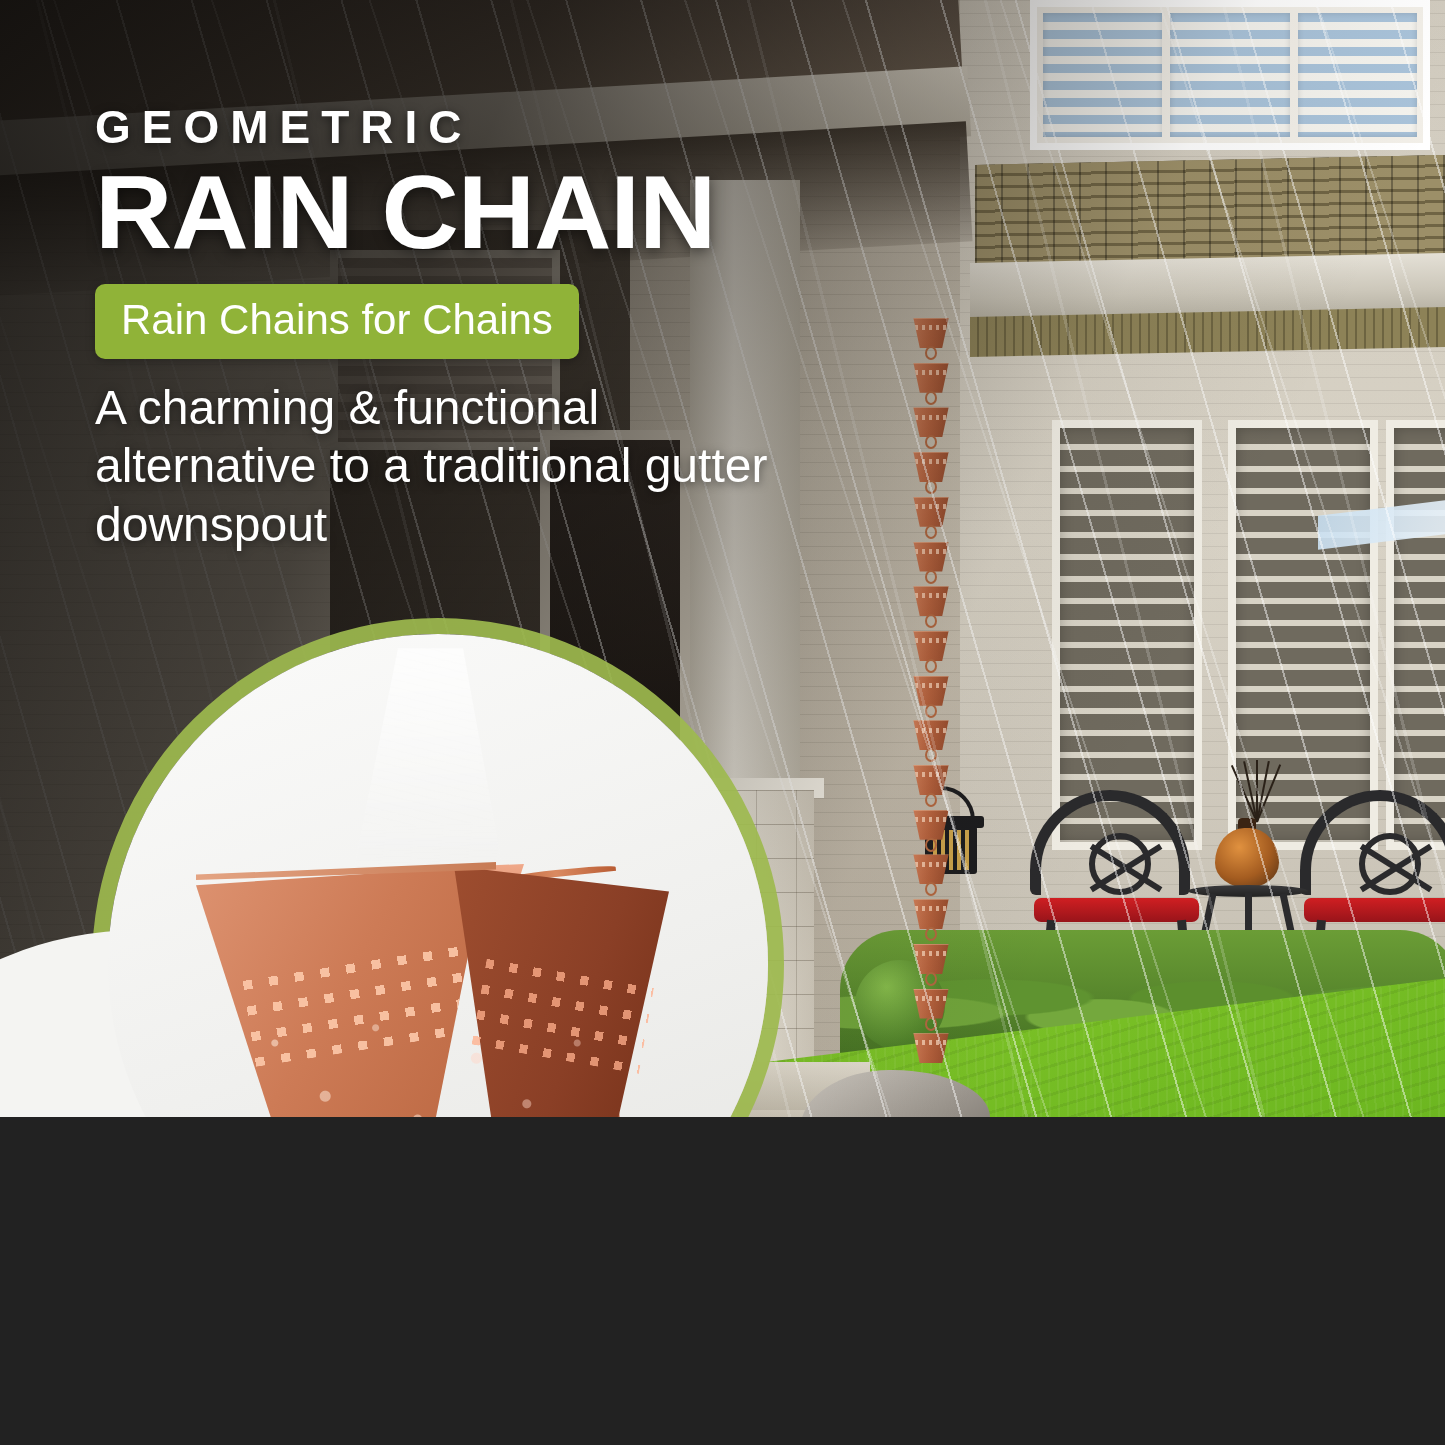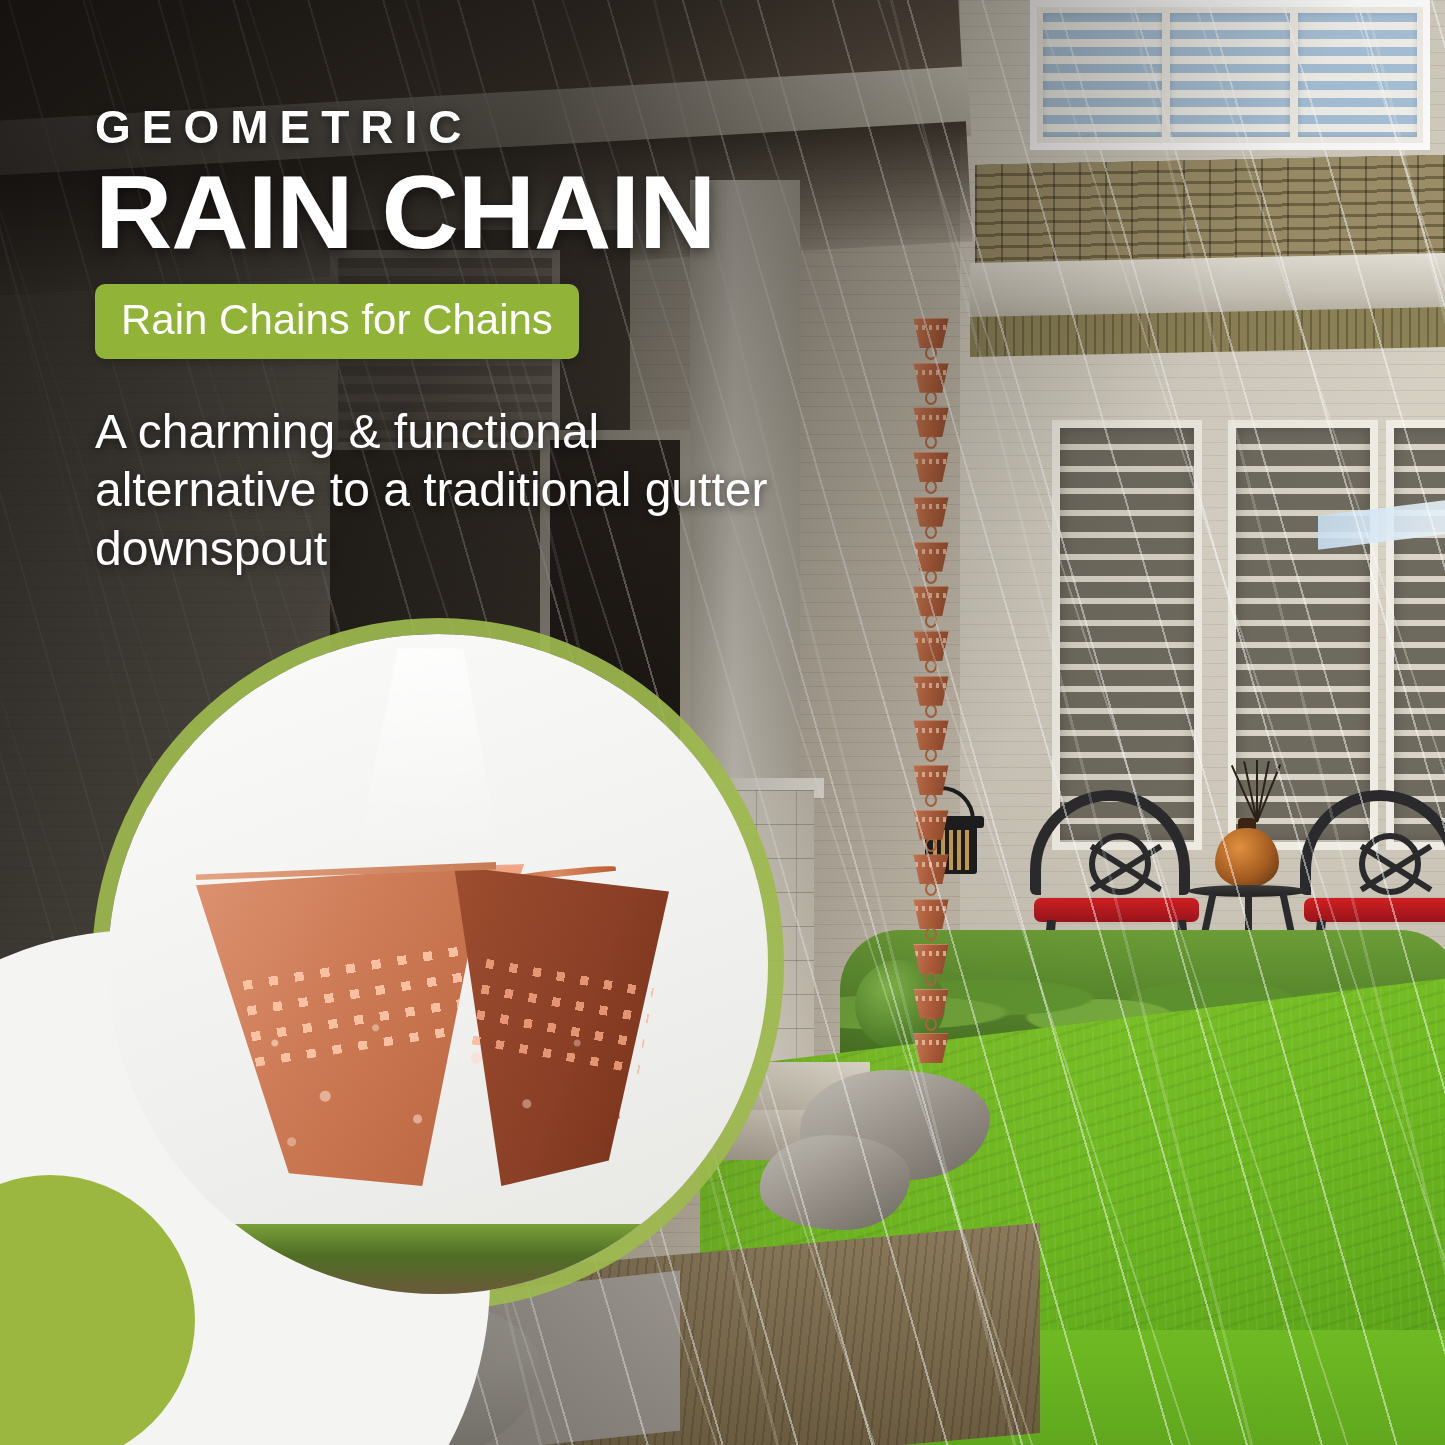--- a/index.html
+++ b/index.html
@@ -1,21 +1,21 @@
 <!DOCTYPE html>
 <html><head>
 <meta charset="utf-8">
 <title>Geometric Rain Chain</title>
 <style>
   * { margin:0; padding:0; box-sizing:border-box; }
   html,body { background:#222; }
 
   .stage{
     position:relative;
-    width:1445px; height:1445px;
+    width:1445px; height:1117px;
     overflow:hidden;
     font-family:"Liberation Sans", sans-serif;
     background:#6b6257;
   }
 
   
   .photo{ position:absolute; inset:0; overflow:hidden; }
 
   
   .siding{
@@ -463,21 +463,21 @@
     margin-top:22px;
     background:#90b338;
     color:#ffffff;
     font-size:42px;
     padding:15px 26px 18px 26px;
     border-radius:10px;
     line-height:1;
     box-shadow:0 2px 10px rgba(0,0,0,.28);
   }
   .subcopy{
-    margin-top:44px;
+    margin-top:20px;
     color:#ffffff;
     font-size:48px;
     line-height:1.22;
     max-width:700px;
     text-shadow:0 2px 10px rgba(0,0,0,.55);
   }
 </style>
 </head>
 <body>
 

